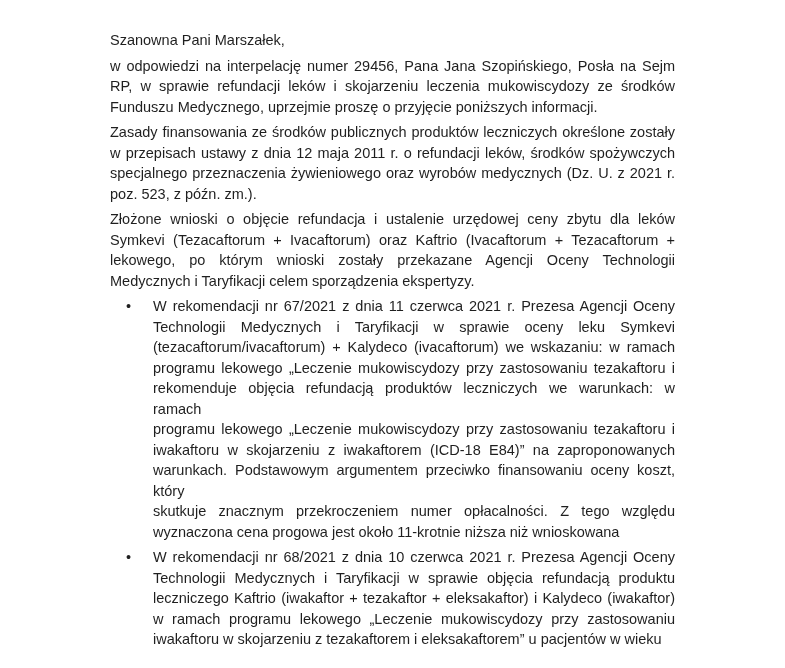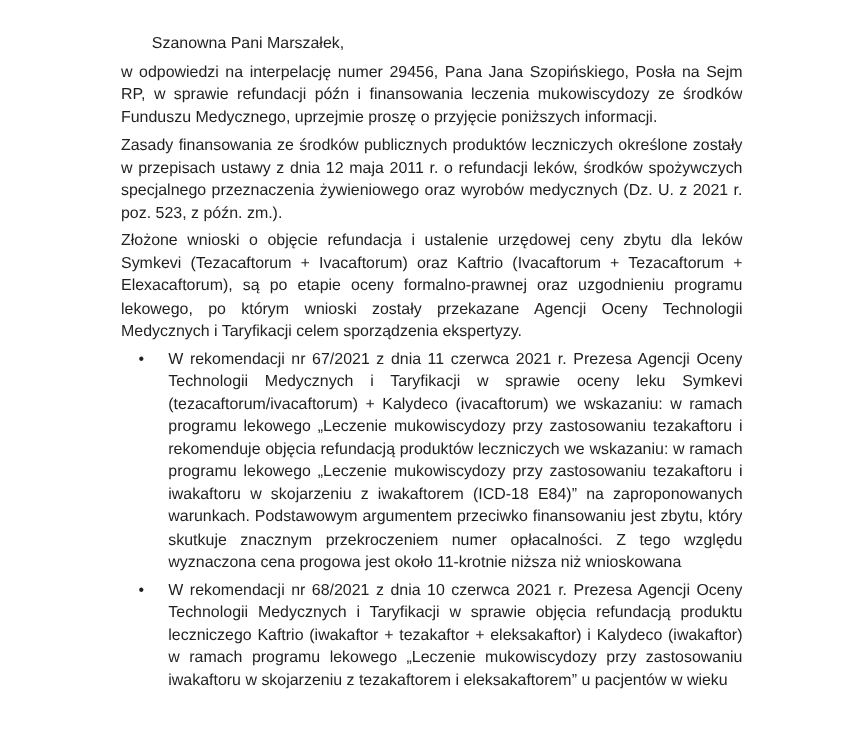--- a/index.html
+++ b/index.html
@@ -28,21 +28,20 @@
     text-align: justify;
     text-align-last: justify;
     white-space: normal;
     overflow: hidden;
   }
   .line.last {
     text-align-last: left;
   }
   .salutation .line {
     text-align-last: left;
-    margin-left: 28px;
   }
   .bullet-list {
     margin: 0;
     padding: 0;
     list-style: none;
     width: 565px;
   }
   .bullet-item {
     position: relative;
     margin: 0 0 5px 0;
@@ -63,50 +62,49 @@
 <body>
 
 <div class="page">
 
   <div class="para salutation">
     <div class="line last">Szanowna Pani Marszałek,</div>
   </div>
 
   <div class="para">
     <div class="line">w odpowiedzi na interpelację numer 29456, Pana Jana Szopińskiego, Posła na Sejm</div>
-    <div class="line">RP, w sprawie refundacji późn i finansowania leczenia mukowiscydozy ze środków</div>
+    <div class="line">RP, w sprawie refundacji leków i skojarzeniu leczenia mukowiscydozy ze środków</div>
     <div class="line last">Funduszu Medycznego, uprzejmie proszę o przyjęcie poniższych informacji.</div>
   </div>
 
   <div class="para">
     <div class="line">Zasady finansowania ze środków publicznych produktów leczniczych określone zostały</div>
     <div class="line">w przepisach ustawy z dnia 12 maja 2011 r. o refundacji leków, środków spożywczych</div>
     <div class="line">specjalnego przeznaczenia żywieniowego oraz wyrobów medycznych (Dz. U. z 2021 r.</div>
     <div class="line last">poz. 523, z późn. zm.).</div>
   </div>
 
   <div class="para">
     <div class="line">Złożone wnioski o objęcie refundacja i ustalenie urzędowej ceny zbytu dla leków</div>
     <div class="line">Symkevi (Tezacaftorum + Ivacaftorum) oraz Kaftrio (Ivacaftorum + Tezacaftorum +</div>
-    <div class="line">Elexacaftorum), są po etapie oceny formalno-prawnej oraz uzgodnieniu programu</div>
     <div class="line">lekowego, po którym wnioski zostały przekazane Agencji Oceny Technologii</div>
     <div class="line last">Medycznych i Taryfikacji celem sporządzenia ekspertyzy.</div>
   </div>
 
   <ul class="bullet-list">
     <li class="bullet-item">
       <span class="bullet-marker">•</span>
       <div class="line">W rekomendacji nr 67/2021 z dnia 11 czerwca 2021 r. Prezesa Agencji Oceny</div>
       <div class="line">Technologii Medycznych i Taryfikacji w sprawie oceny leku Symkevi</div>
       <div class="line">(tezacaftorum/ivacaftorum) + Kalydeco (ivacaftorum) we wskazaniu: w ramach</div>
       <div class="line">programu lekowego „Leczenie mukowiscydozy przy zastosowaniu tezakaftoru i</div>
-      <div class="line">rekomenduje objęcia refundacją produktów leczniczych we wskazaniu: w ramach</div>
+      <div class="line">rekomenduje objęcia refundacją produktów leczniczych we warunkach: w ramach</div>
       <div class="line">programu lekowego „Leczenie mukowiscydozy przy zastosowaniu tezakaftoru i</div>
       <div class="line">iwakaftoru w skojarzeniu z iwakaftorem (ICD-18 E84)” na zaproponowanych</div>
-      <div class="line">warunkach. Podstawowym argumentem przeciwko finansowaniu jest zbytu, który</div>
+      <div class="line">warunkach. Podstawowym argumentem przeciwko finansowaniu oceny koszt, który</div>
       <div class="line">skutkuje znacznym przekroczeniem numer opłacalności. Z tego względu</div>
       <div class="line last">wyznaczona cena progowa jest około 11-krotnie niższa niż wnioskowana</div>
     </li>
     <li class="bullet-item">
       <span class="bullet-marker">•</span>
       <div class="line">W rekomendacji nr 68/2021 z dnia 10 czerwca 2021 r. Prezesa Agencji Oceny</div>
       <div class="line">Technologii Medycznych i Taryfikacji w sprawie objęcia refundacją produktu</div>
       <div class="line">leczniczego Kaftrio (iwakaftor + tezakaftor + eleksakaftor) i Kalydeco (iwakaftor)</div>
       <div class="line">w ramach programu lekowego „Leczenie mukowiscydozy przy zastosowaniu</div>
       <div class="line last">iwakaftoru w skojarzeniu z tezakaftorem i eleksakaftorem” u pacjentów w wieku</div>

